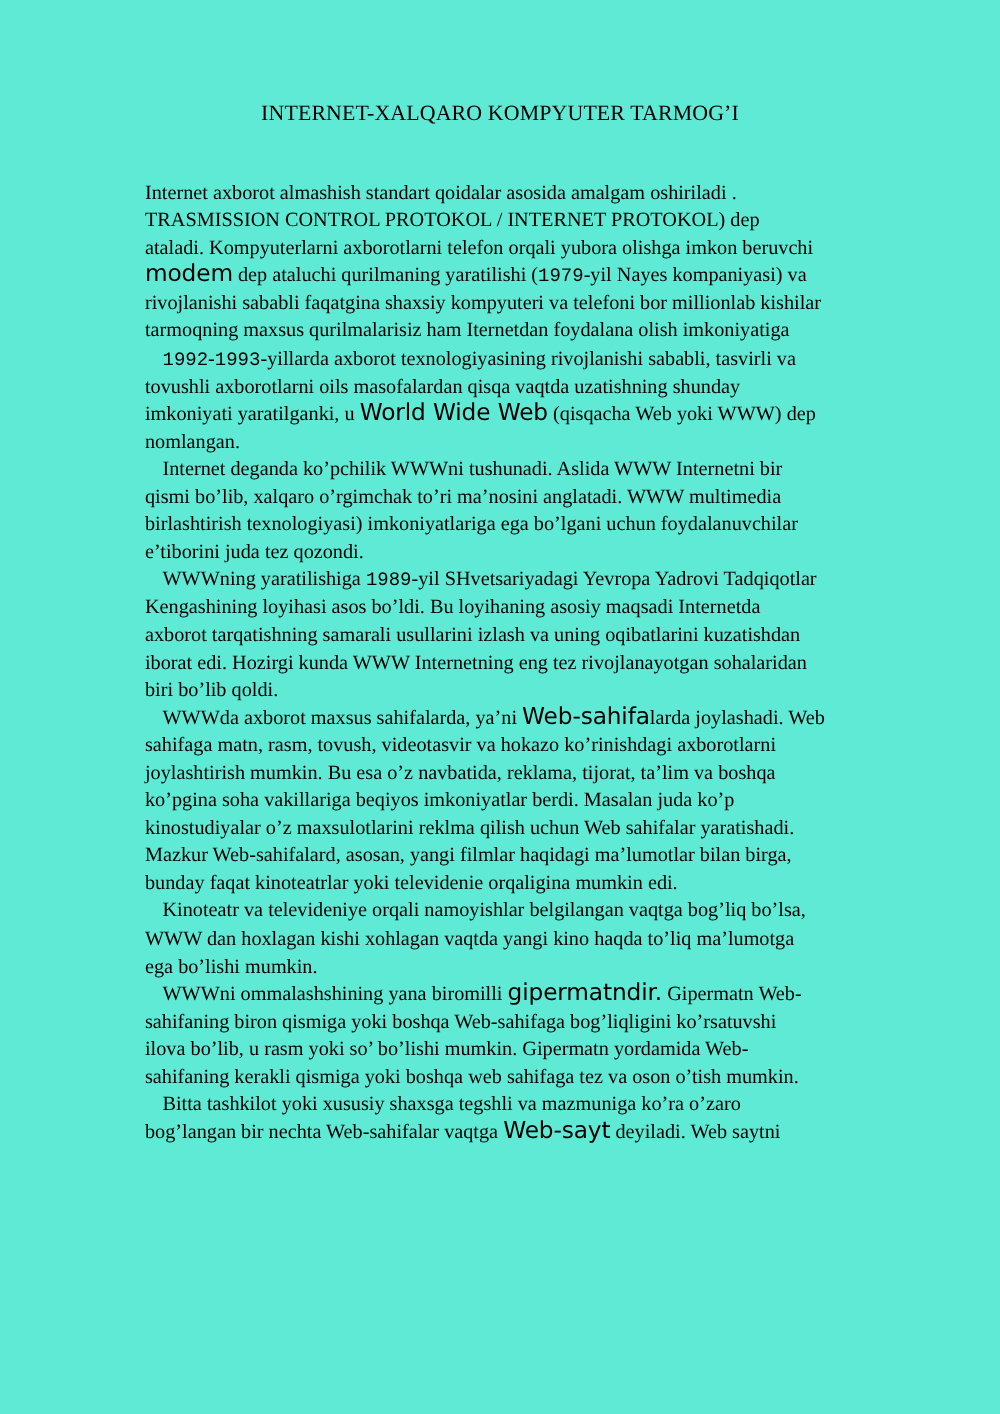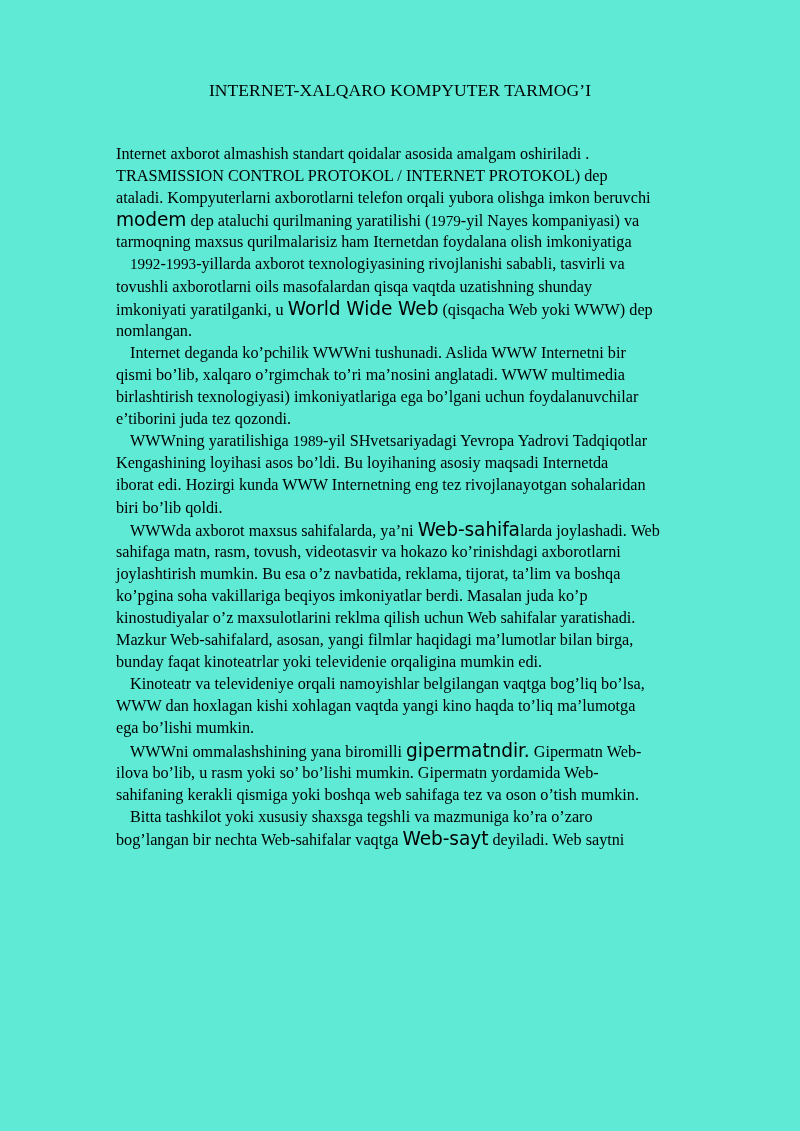--- a/index.html
+++ b/index.html
@@ -64,75 +64,78 @@
 
   
   .emph {
     font-family: "DejaVu Sans", "Liberation Sans", sans-serif;
     font-size: 18.6px;
     letter-spacing: -0.1px;
   }
 
   
   .num {
-    font-family: Liberation Serif, serif;
+    font-family: Liberation Mono, monospace;
     font-size: 15.2px;
     text-align: center;
   }
 </style>
 </head>
 <body>
 
 <div class="page">
 
   <h1 class="doc-title">INTERNET-XALQARO KOMPYUTER TARMOG’I</h1>
 
   <div class="body-block">
 
   <p class="para">
         <span class="ln"><span>Internet axborot almashish standart qoidalar asosida amalgam oshiriladi .</span></span>
         <span class="ln"><span>TRASMISSION CONTROL PROTOKOL / INTERNET PROTOKOL) dep</span></span>
         <span class="ln"><span>ataladi. Kompyuterlarni axborotlarni telefon orqali yubora olishga imkon beruvchi</span></span>
         <span class="ln"><span class="emph">modem</span><span> dep ataluchi qurilmaning yaratilishi (</span><span class="num">1979</span><span>-yil Nayes kompaniyasi) va</span></span>
+        <span class="ln"><span>rivojlanishi sababli faqatgina shaxsiy kompyuteri va telefoni bor millionlab kishilar</span></span>
         <span class="ln"><span>tarmoqning maxsus qurilmalarisiz ham Iternetdan foydalana olish imkoniyatiga</span></span>
       </p>
       <p class="para">
         <span class="ln indent"><span class="num">1992</span><span>-</span><span class="num">1993</span><span>-yillarda axborot texnologiyasining rivojlanishi sababli, tasvirli va</span></span>
         <span class="ln"><span>tovushli axborotlarni oils masofalardan qisqa vaqtda uzatishning shunday</span></span>
         <span class="ln"><span>imkoniyati yaratilganki, u </span><span class="emph">World Wide Web</span><span> (qisqacha Web yoki WWW) dep</span></span>
         <span class="ln"><span>nomlangan.</span></span>
       </p>
       <p class="para">
         <span class="ln indent"><span>Internet deganda ko’pchilik WWWni tushunadi. Aslida WWW Internetni bir</span></span>
         <span class="ln"><span>qismi bo’lib, xalqaro o’rgimchak to’ri ma’nosini anglatadi. WWW multimedia</span></span>
         <span class="ln"><span>birlashtirish texnologiyasi) imkoniyatlariga ega bo’lgani uchun foydalanuvchilar</span></span>
         <span class="ln"><span>e’tiborini juda tez qozondi.</span></span>
       </p>
       <p class="para">
         <span class="ln indent"><span>WWWning yaratilishiga </span><span class="num">1989</span><span>-yil SHvetsariyadagi Yevropa Yadrovi Tadqiqotlar</span></span>
         <span class="ln"><span>Kengashining loyihasi asos bo’ldi. Bu loyihaning asosiy maqsadi Internetda</span></span>
+        <span class="ln"><span>axborot tarqatishning samarali usullarini izlash va uning oqibatlarini kuzatishdan</span></span>
         <span class="ln"><span>iborat edi. Hozirgi kunda WWW Internetning eng tez rivojlanayotgan sohalaridan</span></span>
         <span class="ln"><span>biri bo’lib qoldi.</span></span>
       </p>
       <p class="para">
         <span class="ln indent"><span>WWWda axborot maxsus sahifalarda, ya’ni </span><span class="emph">Web-sahifa</span><span>larda joylashadi. Web</span></span>
         <span class="ln"><span>sahifaga matn, rasm, tovush, videotasvir va hokazo ko’rinishdagi axborotlarni</span></span>
         <span class="ln"><span>joylashtirish mumkin. Bu esa o’z navbatida, reklama, tijorat, ta’lim va boshqa</span></span>
         <span class="ln"><span>ko’pgina soha vakillariga beqiyos imkoniyatlar berdi. Masalan juda ko’p</span></span>
         <span class="ln"><span>kinostudiyalar o’z maxsulotlarini reklma qilish uchun Web sahifalar yaratishadi.</span></span>
         <span class="ln"><span>Mazkur Web-sahifalard, asosan, yangi filmlar haqidagi ma’lumotlar bilan birga,</span></span>
         <span class="ln"><span>bunday faqat kinoteatrlar yoki televidenie orqaligina mumkin edi.</span></span>
       </p>
       <p class="para">
         <span class="ln indent"><span>Kinoteatr va televideniye orqali namoyishlar belgilangan vaqtga bog’liq bo’lsa,</span></span>
         <span class="ln"><span>WWW dan hoxlagan kishi xohlagan vaqtda yangi kino haqda to’liq ma’lumotga</span></span>
         <span class="ln"><span>ega bo’lishi mumkin.</span></span>
       </p>
       <p class="para">
         <span class="ln indent"><span>WWWni ommalashshining yana biromilli </span><span class="emph">gipermatndir.</span><span> Gipermatn Web-</span></span>
+        <span class="ln"><span>sahifaning biron qismiga yoki boshqa Web-sahifaga bog’liqligini ko’rsatuvshi</span></span>
         <span class="ln"><span>ilova bo’lib, u rasm yoki so’ bo’lishi mumkin. Gipermatn yordamida Web-</span></span>
         <span class="ln"><span>sahifaning kerakli qismiga yoki boshqa web sahifaga tez va oson o’tish mumkin.</span></span>
       </p>
       <p class="para">
         <span class="ln indent"><span>Bitta tashkilot yoki xususiy shaxsga tegshli va mazmuniga ko’ra o’zaro</span></span>
         <span class="ln"><span>bog’langan bir nechta Web-sahifalar vaqtga </span><span class="emph">Web-sayt</span><span> deyiladi. Web saytni</span></span>
       </p>
     </div>
 
 </div>

